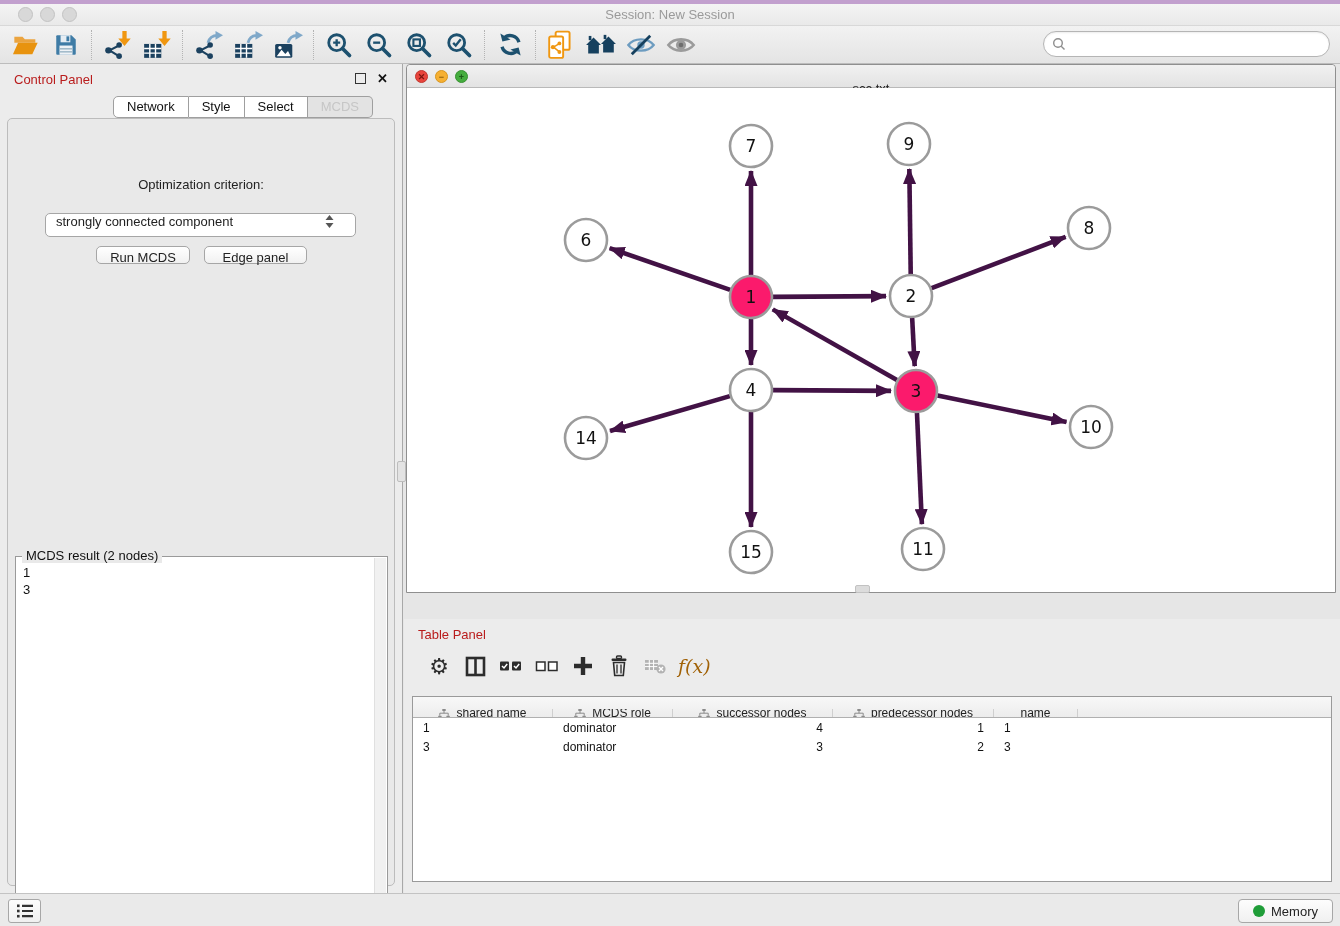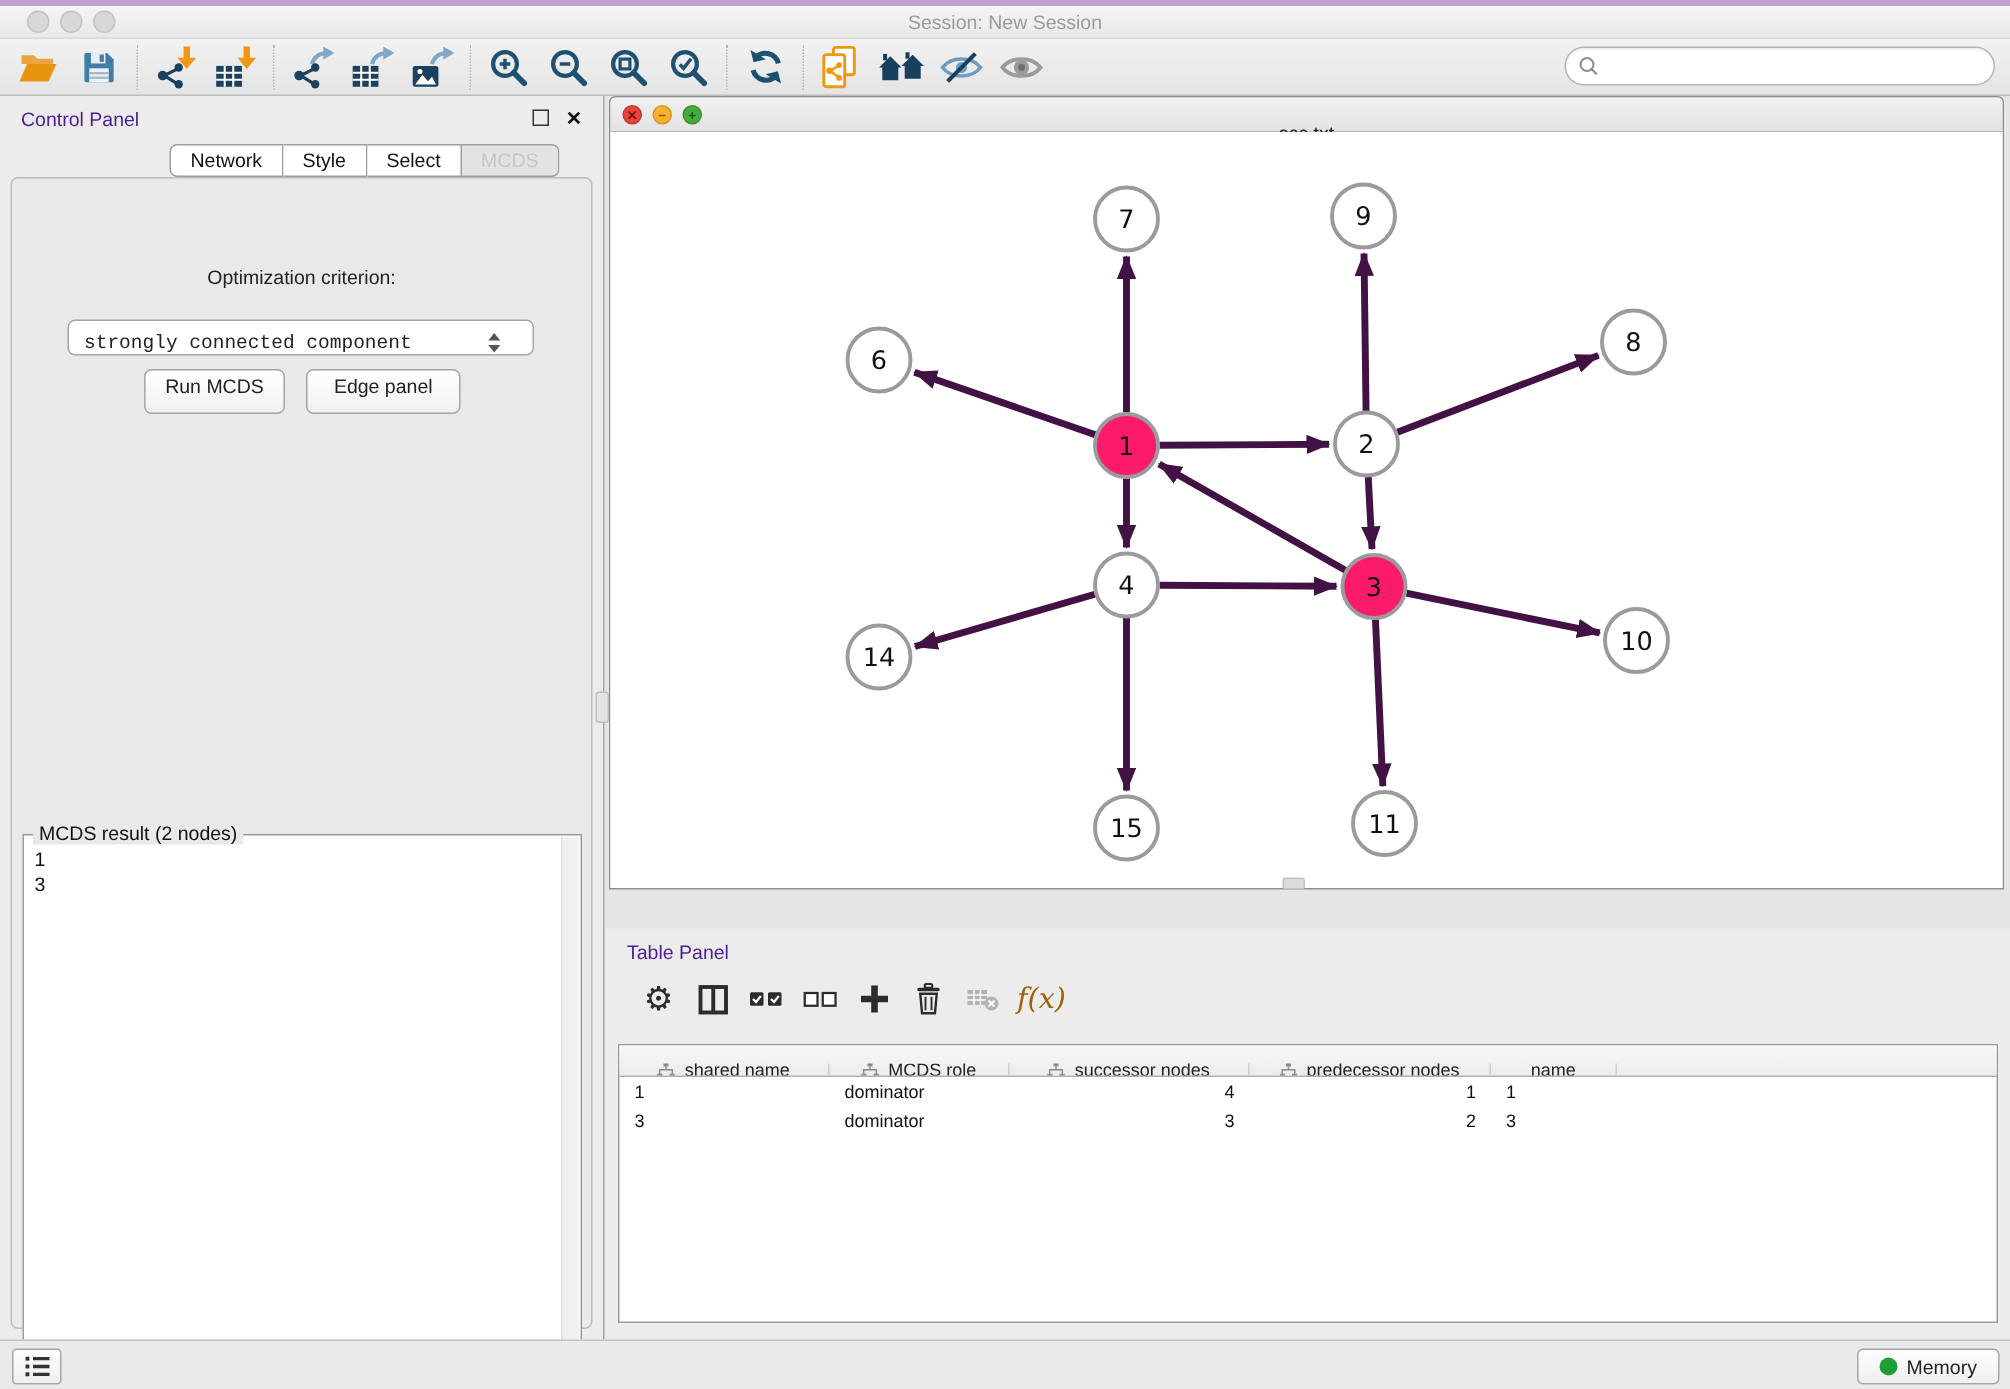--- a/index.html
+++ b/index.html
@@ -16,36 +16,36 @@
   
   .toolbar { position:absolute; left:0; top:26px; width:1340px; height:38px; background:linear-gradient(#f2f2f2,#e4e4e4); border-bottom:1px solid #bcbcbc; display:flex; align-items:center; padding-left:6px; }
   .tb-btn { width:40px; height:34px; display:flex; align-items:center; justify-content:center; }
   .tb-sep { width:1px; height:30px; margin:0 5px; border-left:1px dotted #b3b3b3; }
   .search-wrap { position:absolute; right:10px; top:5px; width:287px; height:26px; background:#fff; border:1px solid #b5b5b5; border-radius:13px; display:flex; align-items:center; padding-left:8px; box-shadow:inset 0 1px 2px rgba(0,0,0,.08); }
   .search-wrap input { border:none; outline:none; flex:1; height:20px; font-size:13px; background:transparent; }
 
   
   .control-panel { position:absolute; left:0; top:64px; width:403px; height:829px; background:#ececec; border-right:1px solid #a8a8a8; }
   .panel-header { position:absolute; left:0; top:0; width:100%; height:30px; }
-  .panel-header .ptitle { position:absolute; left:14px; top:8px; font-size:13px; color:#4c1d95; }
+  .panel-header .ptitle { position:absolute; left:14px; top:8px; font-size:13px; color:#b91c1c; }
   .float-icon { position:absolute; width:11px; height:11px; border:1.6px solid #333; top:9px; }
   .close-x { position:absolute; top:7px; font-size:13px; font-weight:bold; color:#111; }
   .cp-float { right:36px; } .cp-x { right:14px; }
 
   .cp-tabs { position:absolute; left:77px; top:32px; display:flex;padding-left:36px; }
   .tab { height:22px; line-height:20px; padding:0 13px; background:#fff; border:1px solid #9f9f9f; border-left:none; font-size:13px; color:#111; text-align:center; }
   .tab:first-child { border-left:1px solid #9f9f9f; border-radius:5px 0 0 5px; }
   .tab:last-child { border-radius:0 5px 5px 0; }
   .tab.disabled-look { background:#e3e3e3; color:#c6c6c6; }
 
   .cp-body { position:absolute; left:7px; top:54px; width:388px; height:768px; background:#e9e9e9; border:1px solid #bcbcbc; border-radius:5px; }
   .opt-label { position:absolute; left:0; width:100%; top:58px; text-align:center; font-size:13px; }
-  .cp-select { position:absolute; left:37px; top:94px; width:311px; height:24px; background:#fff; border:1px solid #a6a6a6; border-radius:5px; display:flex; align-items:flex-end; padding:0 20px 0 10px; font-size:13px;font-family:Liberation Mono, monospace; }
+  .cp-select { position:absolute; left:37px; top:94px; width:311px; height:24px; background:#fff; border:1px solid #a6a6a6; border-radius:5px; display:flex; align-items:flex-start; padding:0 20px 0 10px; font-size:13px; }
   .cp-select .sel-label { flex:1; }
-  .btn { position:absolute; height:30px; background:linear-gradient(#ffffff,#f1f1f1); border:1px solid #a6a6a6; border-radius:5px; font-size:13px; text-align:center; line-height:21px; }
+  .btn { position:absolute; height:18px; background:linear-gradient(#ffffff,#f1f1f1); border:1px solid #a6a6a6; border-radius:5px; font-size:13px; text-align:center; line-height:21px; }
   .btn-run { left:88px; top:127px; width:94px; }
   .btn-close { left:196px; top:127px; width:103px; }
 
   .result-box { position:absolute; left:7px; top:437px; width:373px; height:370px; border:1px solid #9a9a9a; background:#fff; }
   .result-legend { position:absolute; left:6px; top:-9px; background:#e9e9e9; padding:0 4px; font-size:13px; color:#111; }
   .result-items { position:absolute; left:7px; top:7px; font-size:13px; line-height:17px; color:#111; }
   .result-scroll { position:absolute; right:1px; top:1px; bottom:1px; width:12px; background:#f1f1f1; border-left:1px solid #e0e0e0; }
 
   
   .net-window { position:absolute; left:406px; top:64px; width:930px; height:529px; border:1px solid #8f8f8f; background:#fff; border-radius:4px 4px 0 0; }

